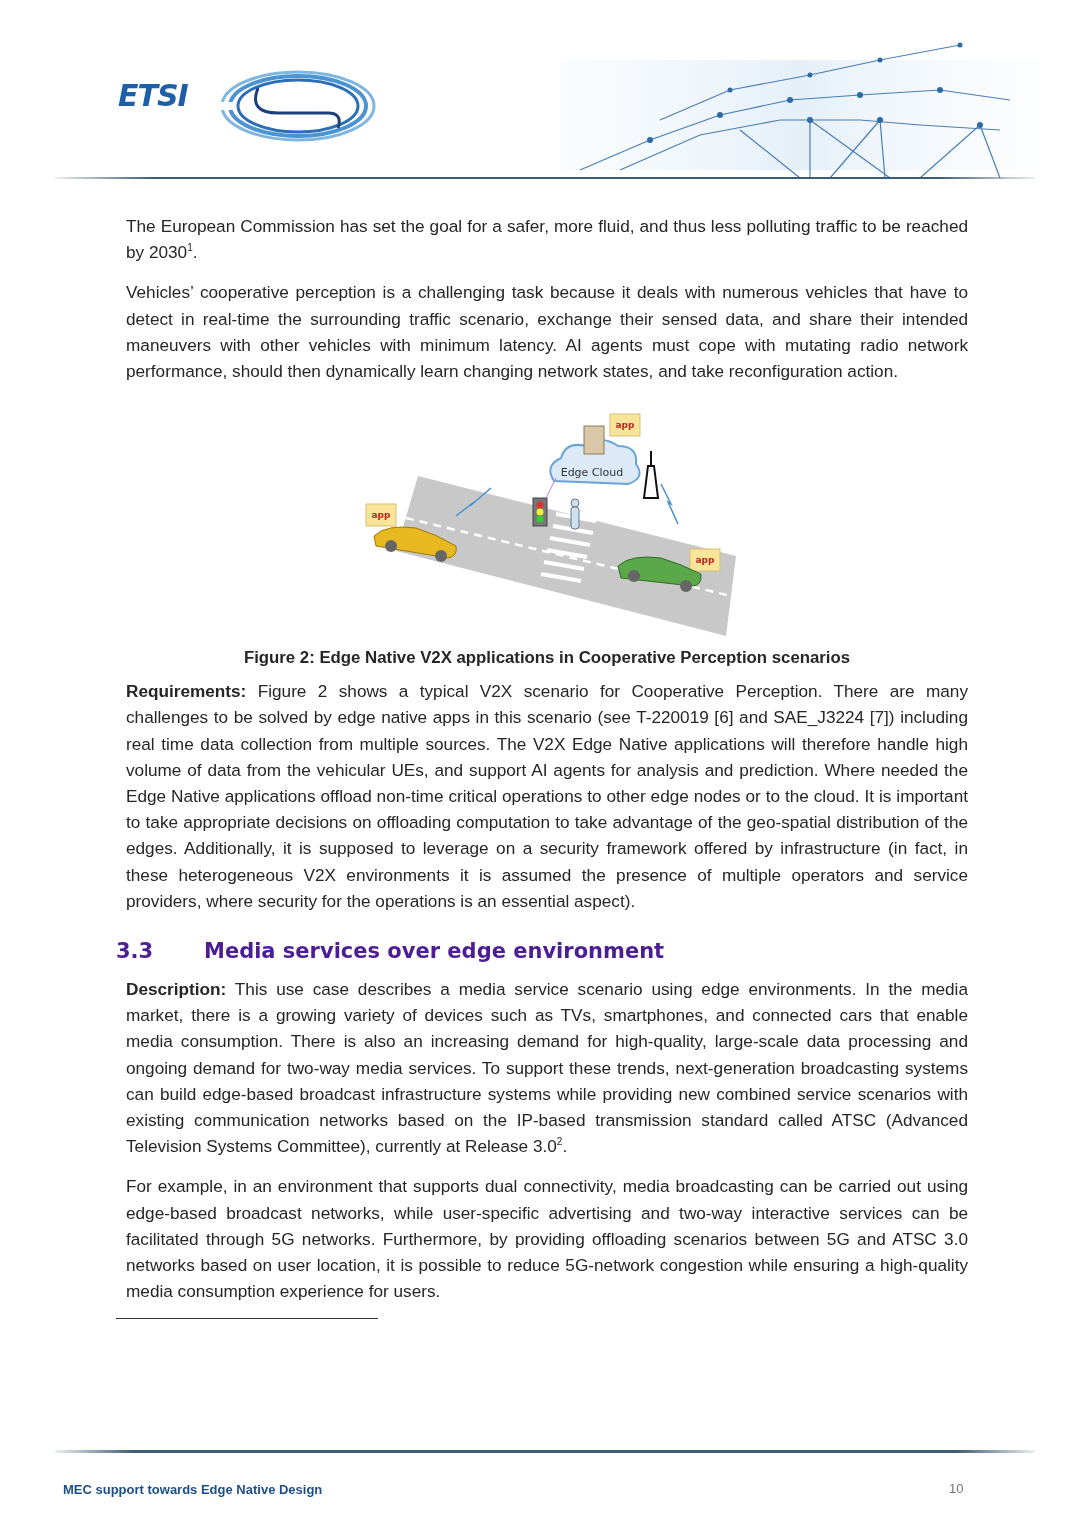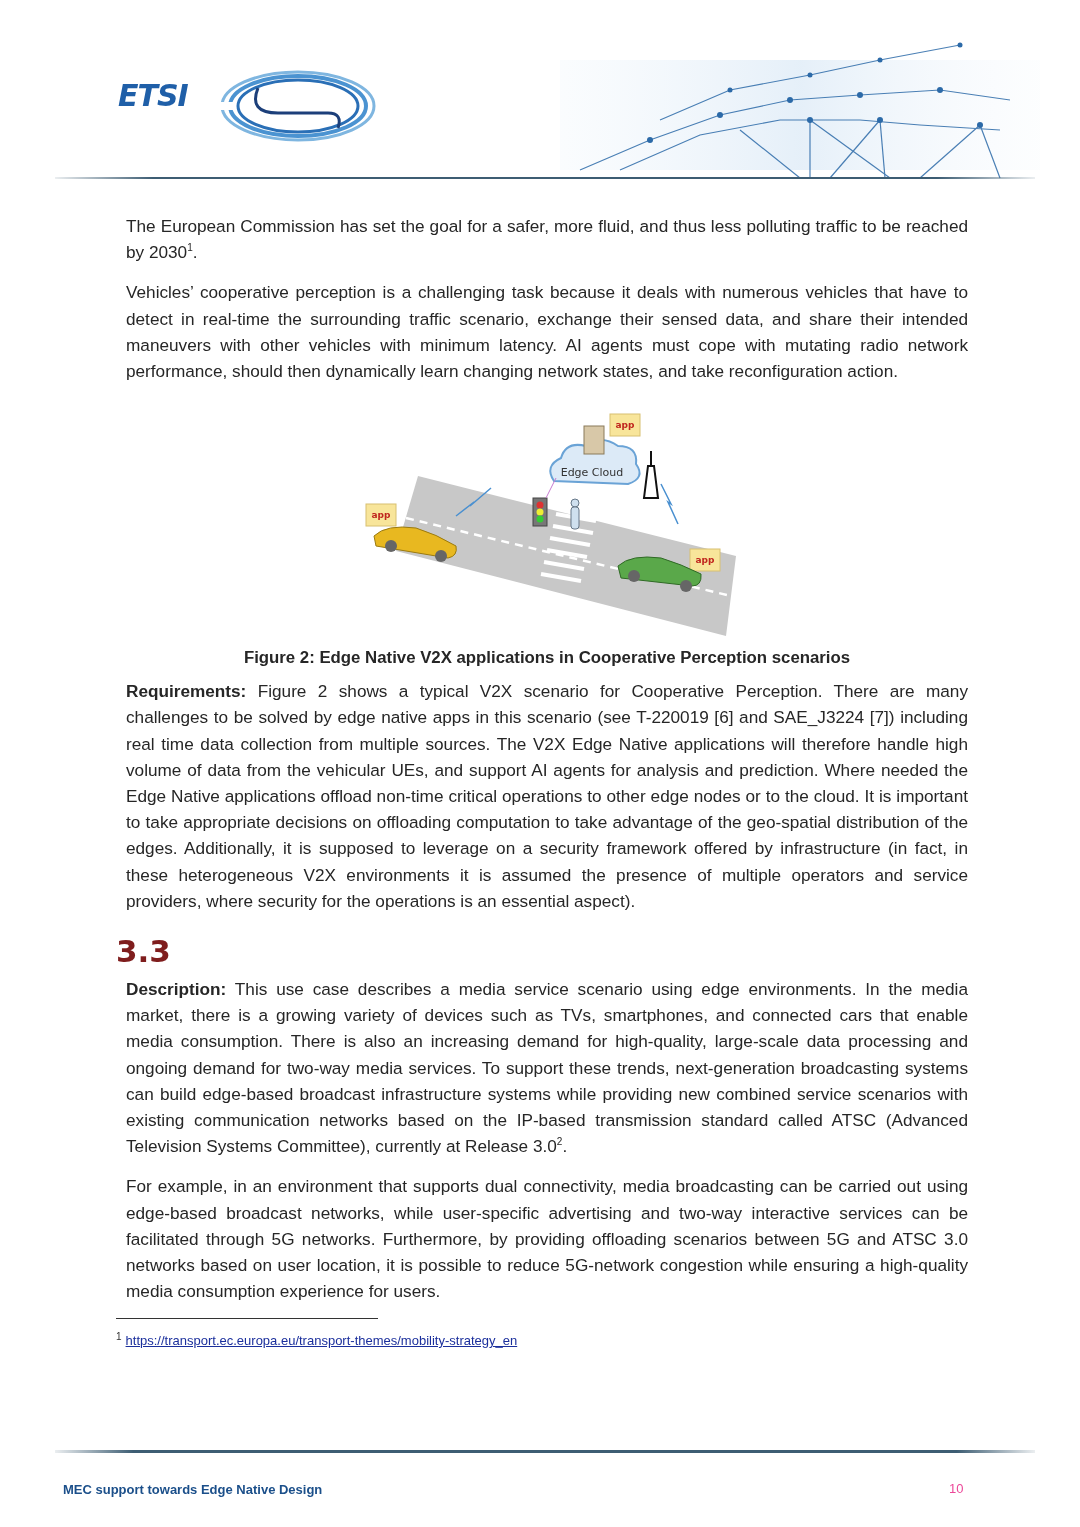--- a/index.html
+++ b/index.html
@@ -17,32 +17,32 @@
   .content { position: absolute; left: 116px; top: 203px; width: 862px; }
   p { margin: 10px; font-size: 17.2px; line-height: 26.2px; text-align: justify; }
   p.gap { margin-top: 14px; }
   sup { font-size: 10px; line-height: 0; }
 
   .figure { position: relative; width: 862px; height: 236px; margin-top: 22px; }
   .figure svg { position: absolute; left: 240px; top: 0; }
   .caption { text-align: center; font-weight: bold; font-size: 16.8px; margin-top: 6px; }
 
   h2 { margin: 22px 0 8px 0; font-family: "DejaVu Sans", sans-serif; font-weight: bold;
-       font-size: 31px; color: #7f1d1d; line-height: 30px; display: flex; }
+       font-size: 21px; color: #4c1d95; line-height: 30px; display: flex; }
   h2 .num { width: 88px; }
 
   .footnote-rule { position: absolute; left: 116px; top: 1318px; width: 262px; height: 1px; background: #333; }
   .footnotes { position: absolute; left: 116px; top: 1330px; font-size: 13px; line-height: 22px; }
   .footnotes a { color: #1b2f9c; text-decoration: underline; }
   .footnotes sup { font-size: 10px; margin-right: 4px; color: #333; }
 
   .footer-rule { position: absolute; left: 55px; top: 1450px; width: 980px; height: 3px;
                  background: linear-gradient(to right, rgba(60,90,110,0.1), #3d5d73 8%, #3d5d73 92%, rgba(60,90,110,0.1)); }
   .footer-title { position: absolute; left: 63px; top: 1482px; font-weight: bold; font-size: 13px; color: #1b4f8a; }
-  .page-num { position: absolute; left: 949px; top: 1481px; font-size: 13px; color: #ec4899; }
+  .page-num { position: absolute; left: 949px; top: 1481px; font-size: 13px; color: #737373; }
 </style>
 </head>
 <body>
 
 <div class="header">
   <div class="logo">
     <span class="logo-text">ETSI</span>
     <svg width="160" height="80" viewBox="0 0 160 80">
       <ellipse cx="80" cy="38" rx="76" ry="34" fill="none" stroke="#7fb6e0" stroke-width="3"></ellipse>
       <ellipse cx="80" cy="38" rx="68" ry="30" fill="none" stroke="#4b93d1" stroke-width="4"></ellipse>
@@ -162,26 +162,26 @@
         <circle cx="330" cy="180" r="6" fill="#666"></circle>
       </g>
     </svg>
   </div>
   <div class="caption">Figure 2:  Edge Native V2X applications in Cooperative Perception scenarios</div>
 
   <p><b>Requirements:</b><span> Figure 2 shows a typical V2X scenario for Cooperative Perception. There are many challenges to be solved by edge native apps in this scenario (see T-220019 [6] and SAE_J3224 [7]) including real time data collection from multiple sources. The V2X Edge Native applications will therefore handle high volume of data from the vehicular UEs, and support AI agents for analysis and prediction. Where needed the Edge Native applications offload non-time critical operations to other edge nodes or to the cloud. It is important to take appropriate decisions on offloading computation to take advantage of the geo-spatial distribution of the edges. Additionally, it is supposed to leverage on a security framework offered by infrastructure (in fact, in these heterogeneous V2X environments it is assumed the presence of multiple operators and service providers, where security for the operations is an essential aspect).</span></p>
 
   <h2>
       <span class="num">3.3</span>
+      <span>Media services over edge environment</span>
     </h2>
 
   <p><b>Description:</b><span> This use case describes a media service scenario using edge environments. In the media market, there is a growing variety of devices such as TVs, smartphones, and connected cars that enable media consumption. There is also an increasing demand for high-quality, large-scale data processing and ongoing demand for two-way media services. To support these trends, next-generation broadcasting systems can build edge-based broadcast infrastructure systems while providing new combined service scenarios with existing communication networks based on the IP-based transmission standard called ATSC (Advanced Television Systems Committee), currently at Release 3.0</span><sup>2</sup><span>.</span></p>
   <p class="gap">For example, in an environment that supports dual connectivity, media broadcasting can be carried out using edge-based broadcast networks, while user-specific advertising and two-way interactive services can be facilitated through 5G networks. Furthermore, by providing offloading scenarios between 5G and ATSC 3.0 networks based on user location, it is possible to reduce 5G-network congestion while ensuring a high-quality media consumption experience for users.</p>
 </div>
 
 <div class="footnote-rule"></div>
 <div class="footnotes">
-  <div><sup>1</sup><a>https://transport.ec.europa.eu/transport-themes/mobility-strategy_en</a></div>
 </div>
 
 <div class="footer-rule"></div>
 <div class="footer-title">MEC support towards Edge Native Design</div>
 <div class="page-num">10</div>
 
 </body></html>

